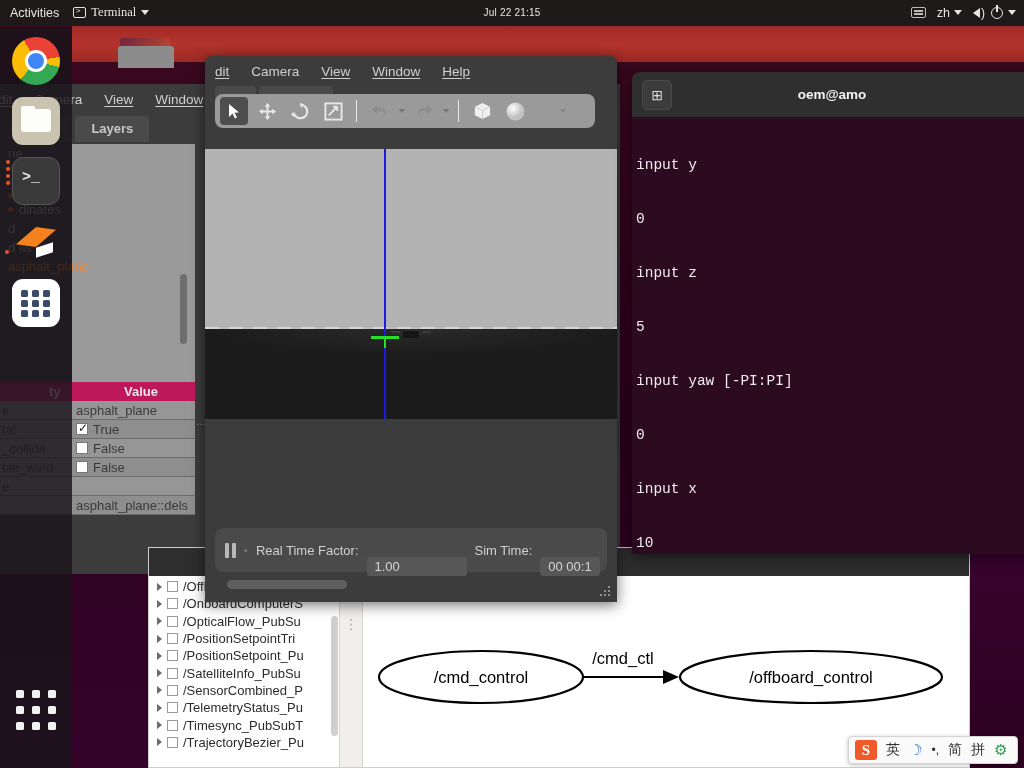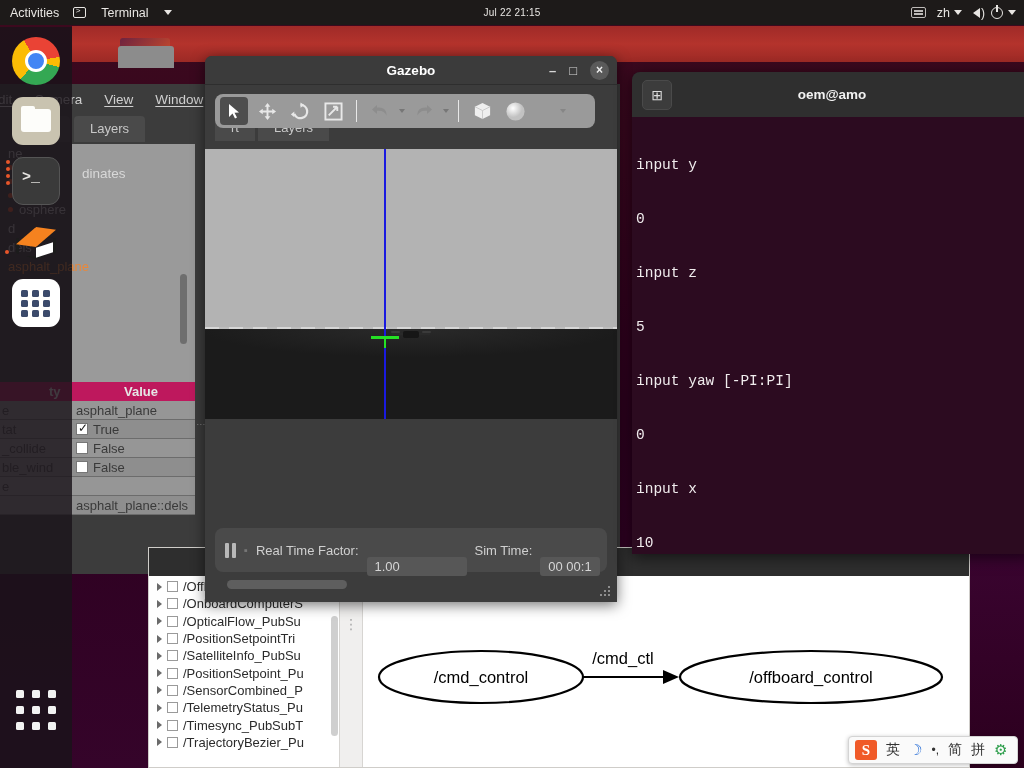--- a/index.html
+++ b/index.html
@@ -35,21 +35,21 @@
   }
 
   
   #topbar {
     position:absolute; left:0; top:0; width:1024px; height:25px;
     background:#1d1a19; color:#e8e6e3;
     display:flex; align-items:center; font-size:12.5px;
     z-index:100;
   }
   #topbar .activities { padding:0 14px 0 10px; font-size:12.5px; }
-  #topbar .appmenu { display:flex; align-items:center; gap:15px; }
+  #topbar .appmenu { display:flex; align-items:center; gap:5px;font-family:Liberation Serif, serif; }
   #topbar .termglyph {
     display:inline-block; width:13px; height:11px;
     border:1.3px solid #e8e6e3; border-radius:2px;
     position:relative; font-size:0;
   }
   #topbar .termglyph::before {
     content:">"; position:absolute; left:1.5px; top:-2px;
     font-size:8px; color:#e8e6e3; font-family:"Liberation Mono",monospace;
   }
   .caret-dn {
@@ -142,21 +142,21 @@
     height:30px; display:flex; align-items:center; gap:22px;
     padding-left:0px; color:#cfcfcf; font-size:13.5px;
   }
   #gz-back-menu span { white-space:nowrap; }
   .underl { text-decoration:underline; text-decoration-thickness:1px; text-underline-offset:2px; }
   #gz-back-tabs {
     height:28px; display:flex; align-items:flex-end; gap:4px; padding-left:30px;
   }
   .gtab {
     background:#4a4a4a; color:#c8c8c8; font-size:13px;
-    padding:5px 16px 6px; border-radius:4px 4px 0 0;
+    padding:5px 16px 6px; border-radius:4px 4px 0 0;font-weight:bold;
   }
   #gz-back-panel {
     position:absolute; left:72px; top:60px; width:123px; height:330px;
     background:#9a9a9a;
   }
   #gz-back-tree {
     position:absolute; left:0; top:60px; width:195px; height:330px;
     color:#bdbdbd; font-size:13px;
   }
   .tree-row { padding:2px 0 2px 8px; white-space:nowrap; display:flex; align-items:center; }
@@ -380,42 +380,41 @@
     <span>Camera</span>
     <span class="underl">View</span>
     <span class="underl">Window</span>
     <span class="underl">Help</span>
   </div>
   <div id="gz-back-tabs">
     <div class="gtab">rt</div>
     <div class="gtab">Layers</div>
   </div>
   <div id="gz-back-panel">
-    <div style="padding:22px 0 0 10px;color:#d8d8d8;font-size:13.5px;white-space:nowrap">dinates</div>
     <div id="bp-scroll" style="left:108px;top:130px"></div>
   </div>
   <div id="gz-back-tree">
     <div class="tree-row">
         <span>ne</span>
       </div>
     <div class="tree-row">
         <span class="tdot"></span>
         <span></span>
       </div>
     <div class="tree-row">
         <span class="tdot"></span>
         <span>s</span>
       </div>
     <div class="tree-row">
         <span class="tdot"></span>
         <span></span>
       </div>
     <div class="tree-row">
         <span class="tdot"></span>
-        <span>osphere</span>
+        <span>dinates</span>
       </div>
     <div class="tree-row">
         <span>d</span>
       </div>
     <div class="tree-row">
         <span>dels</span>
       </div>
     <div class="tree-row" style="color:#e8883c">
         <span>asphalt_plane</span>
       </div>
@@ -457,28 +456,20 @@
     </div>
     <div class="pr-row">
       <div class="c1"></div>
       <div class="c2">asphalt_plane::dels</div>
     </div>
   </div>
   <div id="bp-vert-dots">⋮</div>
 </div>
 
 <div id="gz">
-  <div id="gz-title">
-    <span>Gazebo</span>
-    <span class="wbtns">
-      <span class="wb">–</span>
-      <span class="wb">□</span>
-      <span class="wb-close">×</span>
-    </span>
-  </div>
   <div id="gz-menubar">
     <span class="underl">dit</span>
     <span>Camera</span>
     <span class="underl">View</span>
     <span class="underl">Window</span>
     <span class="underl">Help</span>
   </div>
   <div id="gz-tabs">
     <div class="gtab">rt</div>
     <div class="gtab">Layers</div>
@@ -627,26 +618,26 @@
           <span class="rt-label">/OpticalFlow_PubSu</span>
         </div>
       <div class="rt-row">
           <span class="rt-arrow"></span>
           <span class="rt-cb"></span>
           <span class="rt-label">/PositionSetpointTri</span>
         </div>
       <div class="rt-row">
           <span class="rt-arrow"></span>
           <span class="rt-cb"></span>
+          <span class="rt-label">/PositionSetpoint_Pu</span>
+        </div>
+      <div class="rt-row">
+          <span class="rt-arrow"></span>
+          <span class="rt-cb"></span>
           <span class="rt-label">/SatelliteInfo_PubSu</span>
-        </div>
-      <div class="rt-row">
-          <span class="rt-arrow"></span>
-          <span class="rt-cb"></span>
-          <span class="rt-label">/PositionSetpoint_Pu</span>
         </div>
       <div class="rt-row">
           <span class="rt-arrow"></span>
           <span class="rt-cb"></span>
           <span class="rt-label">/SensorCombined_P</span>
         </div>
       <div class="rt-row">
           <span class="rt-arrow"></span>
           <span class="rt-cb"></span>
           <span class="rt-label">/TelemetryStatus_Pu</span>

